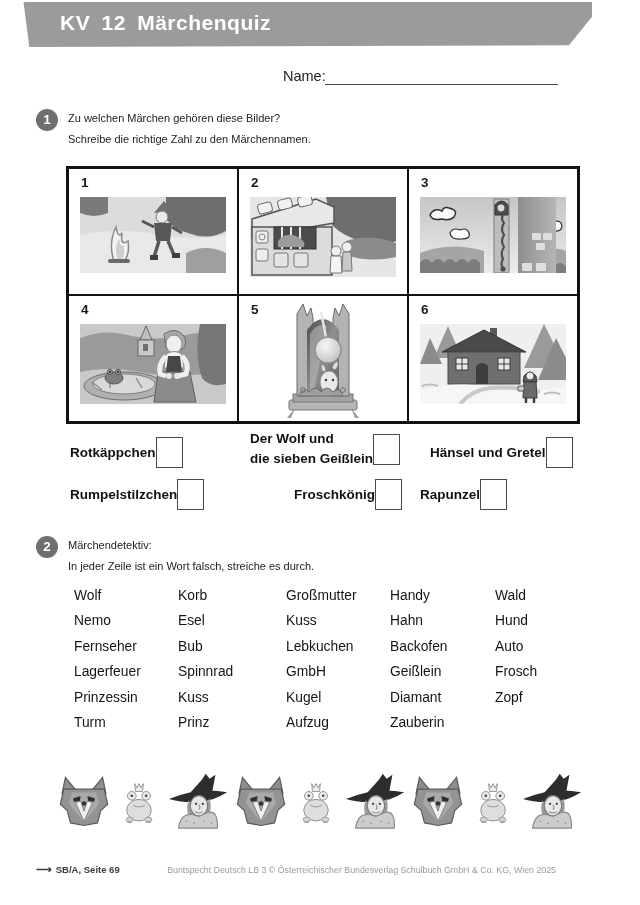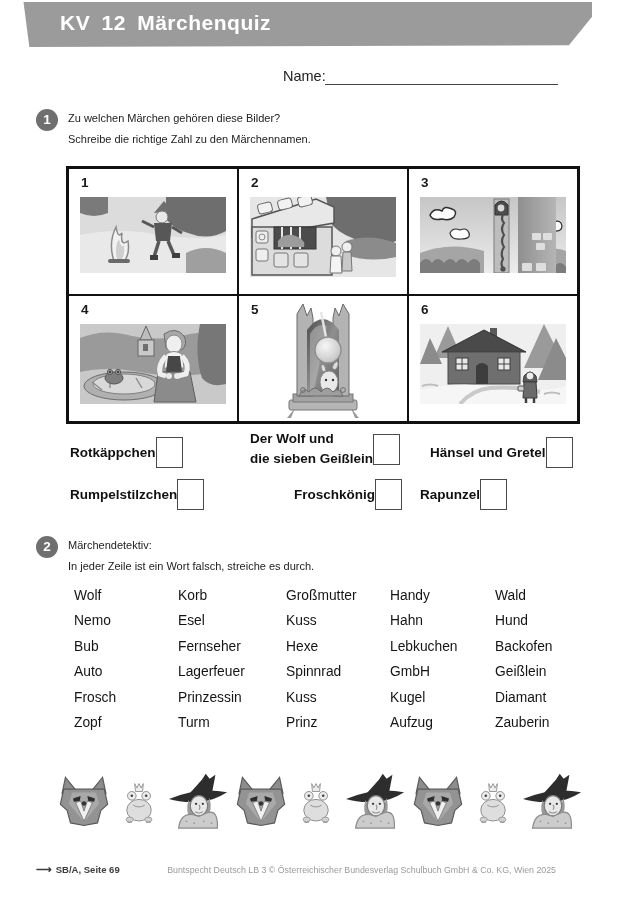--- a/index.html
+++ b/index.html
@@ -295,23 +295,22 @@
     <span class="wcell">Wolf</span>
     <span class="wcell">Korb</span>
     <span class="wcell">Großmutter</span>
     <span class="wcell">Handy</span>
     <span class="wcell">Wald</span>
     <span class="wcell">Nemo</span>
     <span class="wcell">Esel</span>
     <span class="wcell">Kuss</span>
     <span class="wcell">Hahn</span>
     <span class="wcell">Hund</span>
+    <span class="wcell">Fernseher</span>
     <span class="wcell">Bub</span>
-    <span class="wcell">Fernseher</span>
-    <span class="wcell">Hexe</span>
     <span class="wcell">Lebkuchen</span>
     <span class="wcell">Backofen</span>
     <span class="wcell">Auto</span>
     <span class="wcell">Lagerfeuer</span>
     <span class="wcell">Spinnrad</span>
     <span class="wcell">GmbH</span>
     <span class="wcell">Geißlein</span>
     <span class="wcell">Frosch</span>
     <span class="wcell">Prinzessin</span>
     <span class="wcell">Kuss</span>

